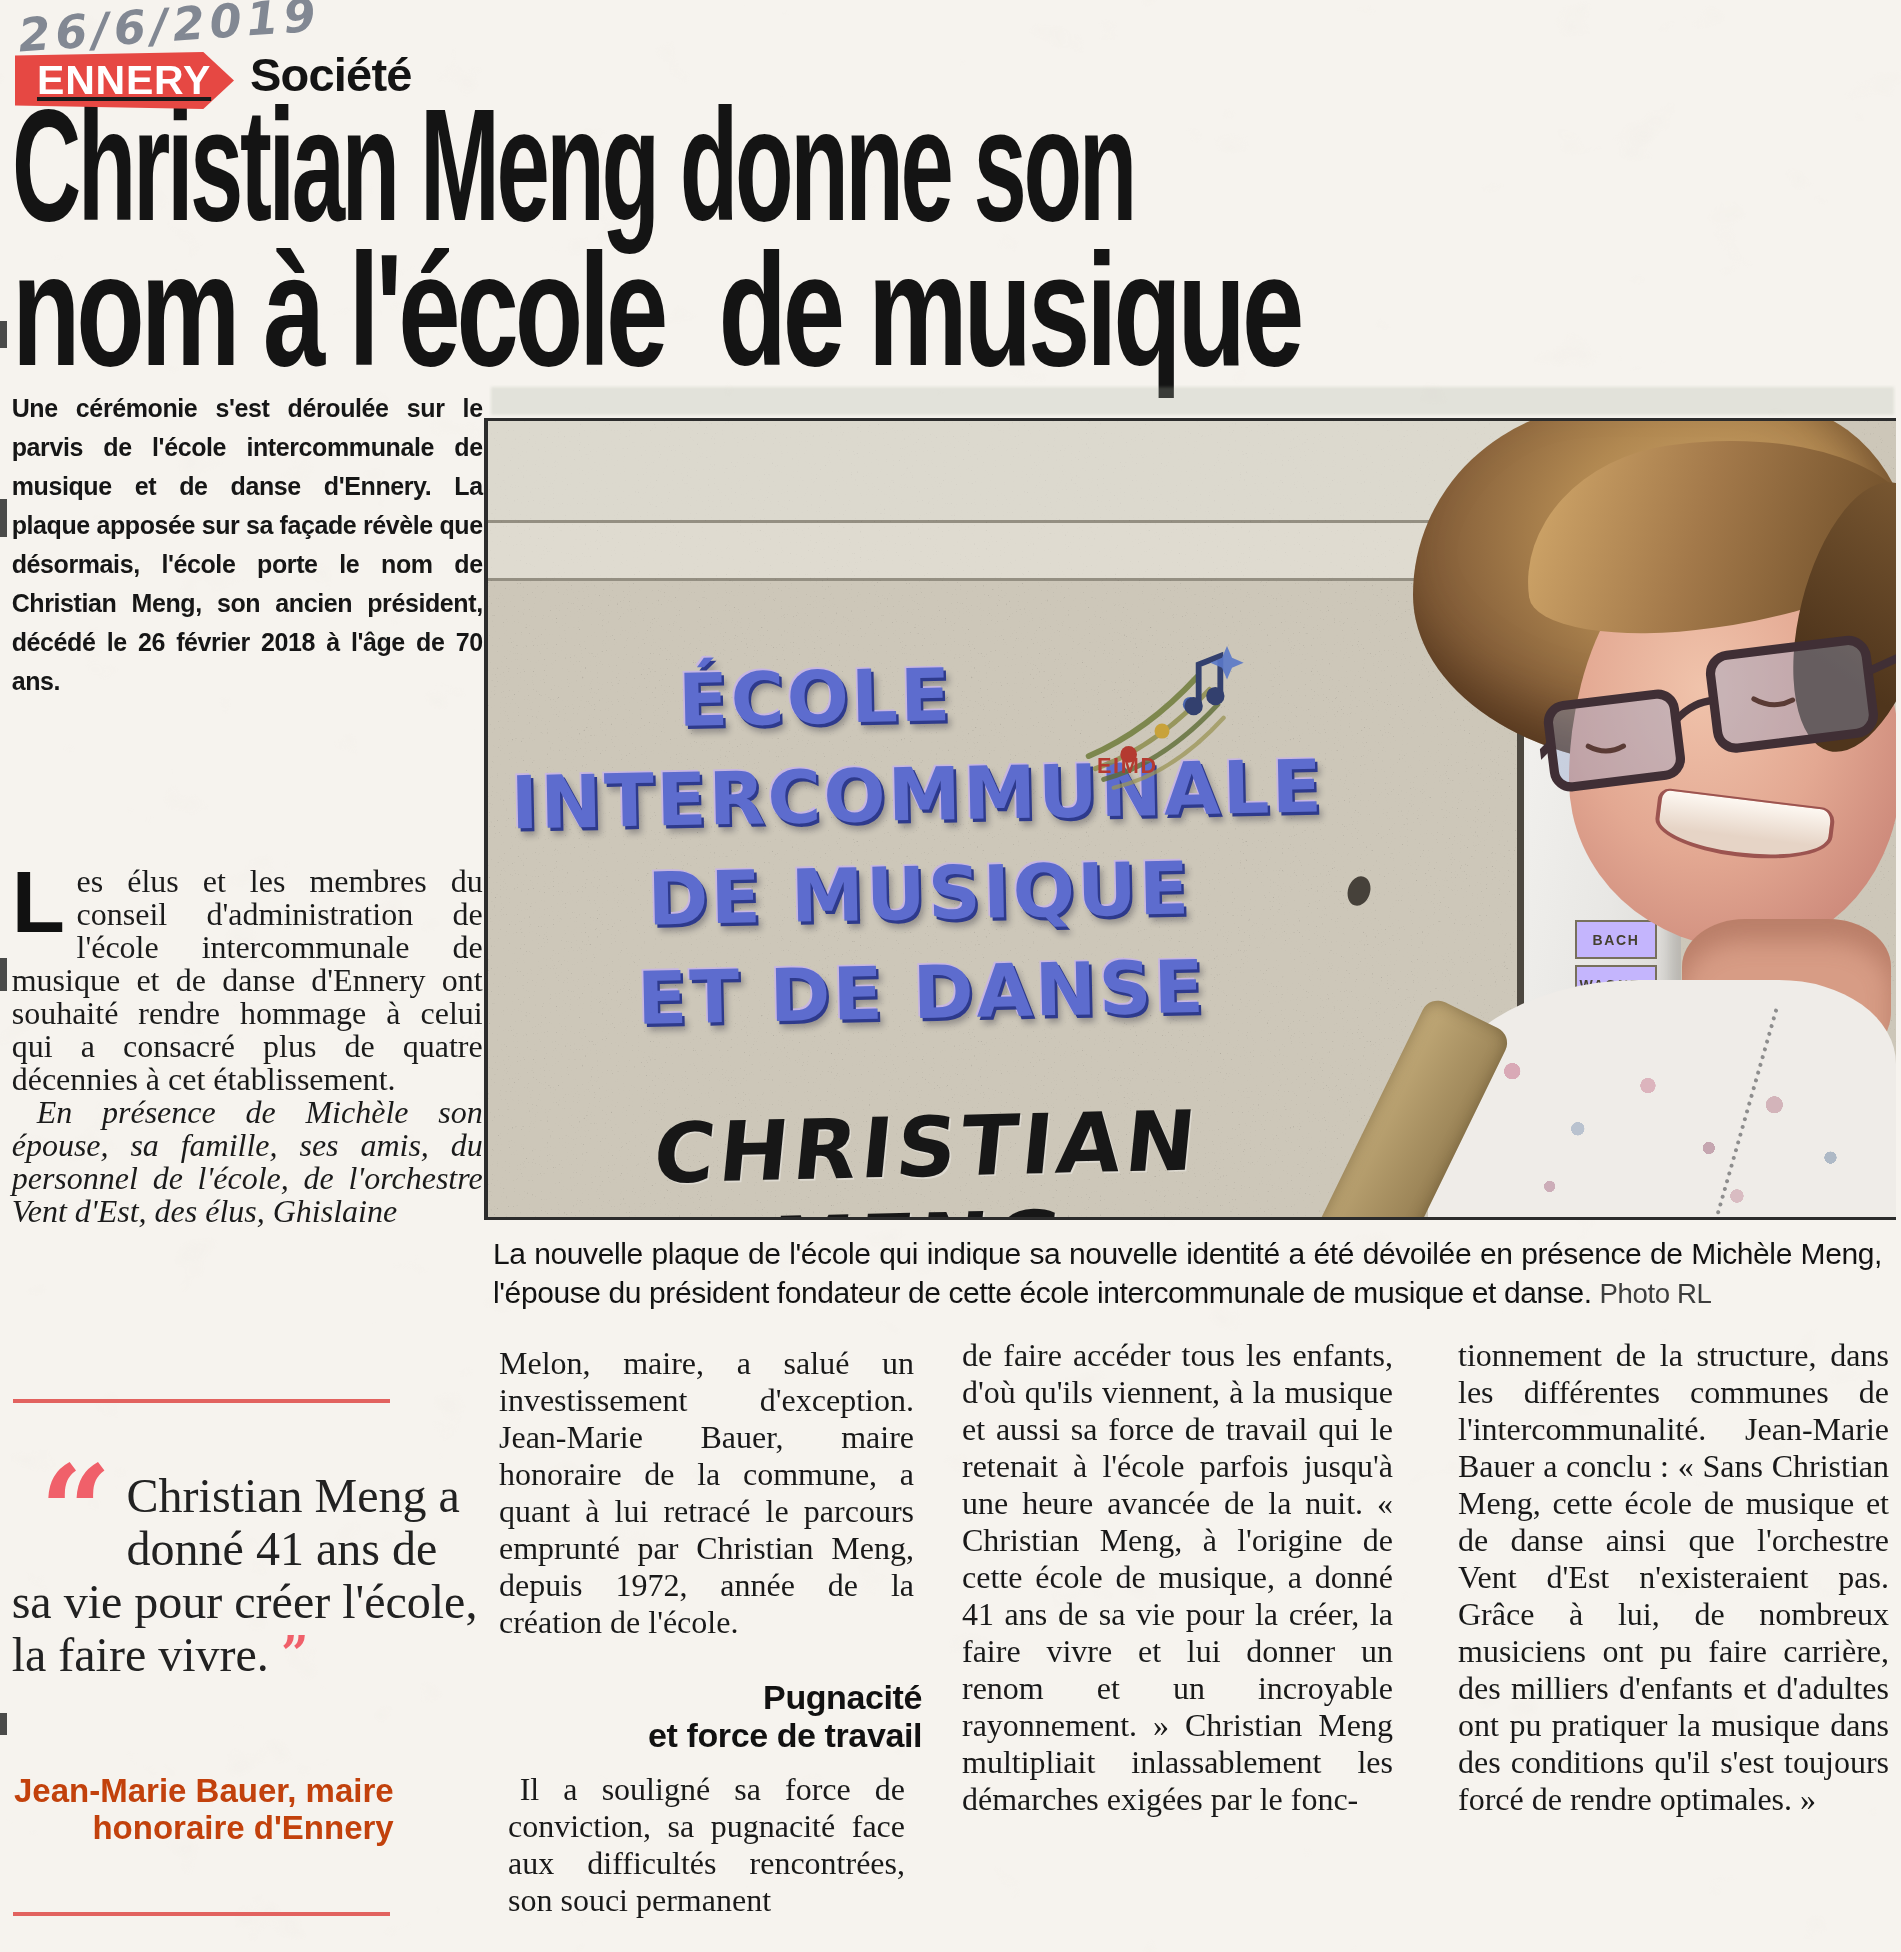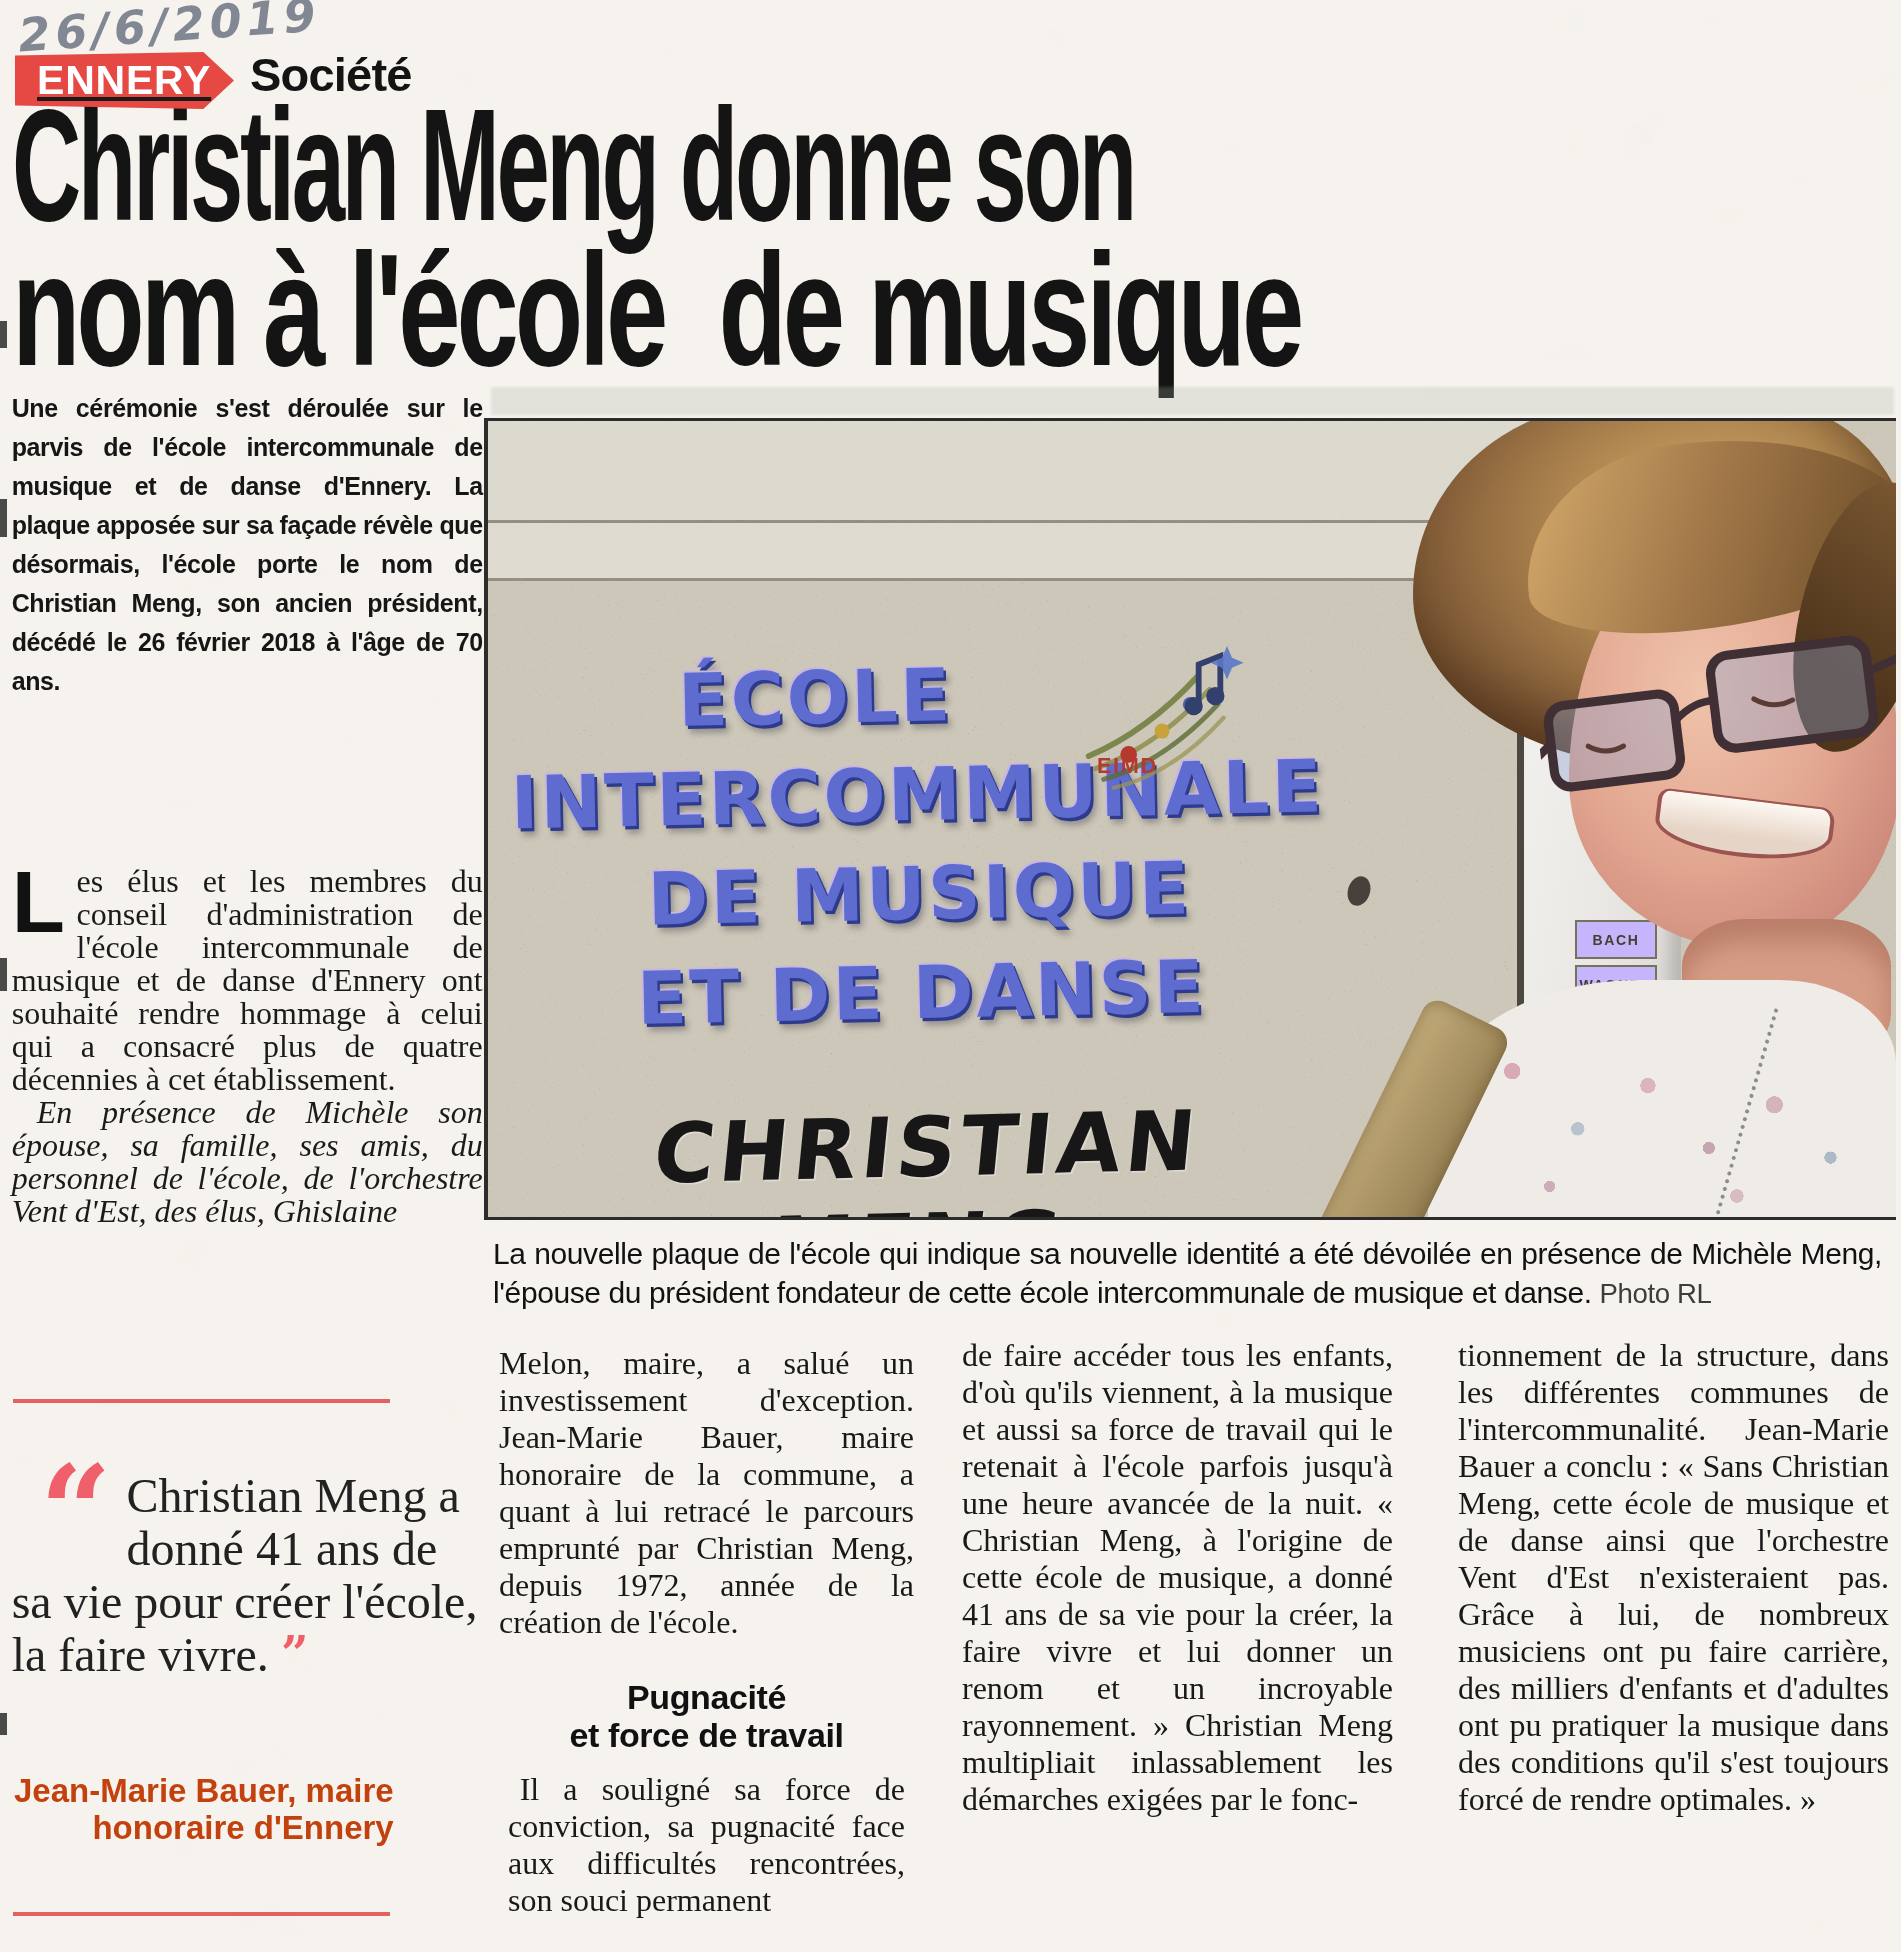--- a/index.html
+++ b/index.html
@@ -121,21 +121,21 @@
     font-size:30px;line-height:39px;letter-spacing:-0.4px;color:#121212;text-align:justify;}
   #caption .cap-bold{font-weight:normal;}
   #caption .cap-credit{font-weight:normal;color:#3d3d3d;font-size:27.6px;}
 
   
   .bodycol{top:1337px;width:431px;font-size:32px;line-height:37px;text-align:justify;color:#191919;}
   #col1{left:491px;}
   #col2{left:962px;}
   #col3{left:1458px;}
   #col1-subhead{margin-top:37px;font-family:"Liberation Sans",sans-serif;font-weight:bold;
-    font-size:34px;line-height:38px;text-align:center;color:#111;letter-spacing:-0.4px;}
+    font-size:34px;line-height:38px;text-align:right;color:#111;letter-spacing:-0.4px;}
   #col1-para2{text-indent:11.7px;}
 
   
   .scan-mark{left:0;background:#1f1f1f;width:6.7px;opacity:.8;}
 </style>
 </head>
 <body>
 
 <div id="page">
 

